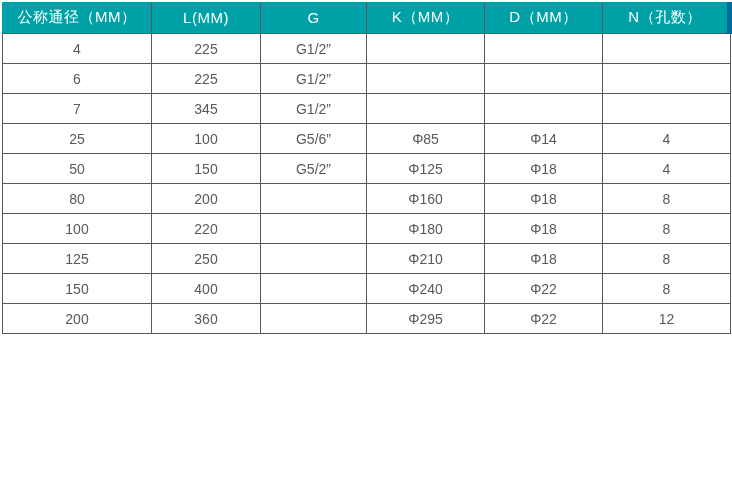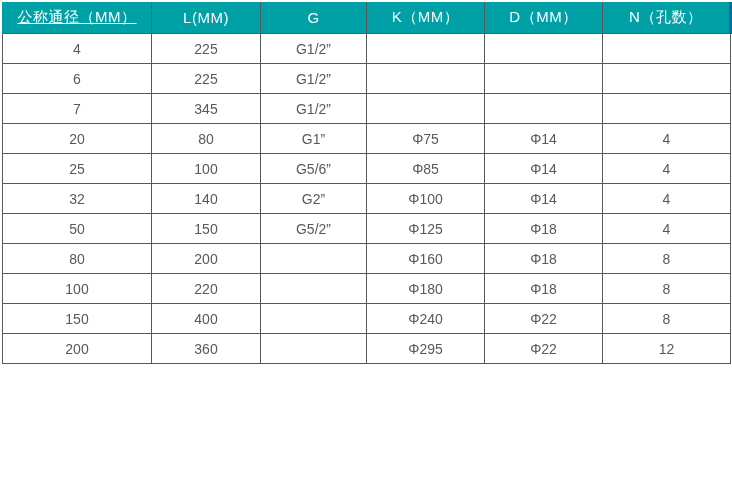--- a/index.html
+++ b/index.html
@@ -31,22 +31,22 @@
     font-size: 15px;
     font-weight: normal;
     height: 31px;
     text-align: center;
     vertical-align: middle;
     border: 1px solid #58595b;
     border-top: none;
     padding: 0;
     letter-spacing: 0.5px;
   }
-  table.spec-table th:first-child { border-left: 1px solid #00a1a6; text-decoration: underline; }
-  table.spec-table th:last-child  { border-right: 4px solid #0369a1; }
+  table.spec-table th:first-child { border-left: 1px solid #00a1a6; }
+  table.spec-table th:last-child  { border-right: 7px solid #0369a1; }
   table.spec-table td {
     background: #ffffff;
     color: #58595b;
     font-size: 14px;
     height: 29px;
     text-align: center;
     vertical-align: middle;
     border: 1px solid #58595b;
     padding: 0;
   }
@@ -93,40 +93,24 @@
         </tr>
         <tr>
           <td>7</td>
           <td>345</td>
           <td>G1/2”</td>
           <td></td>
           <td></td>
           <td></td>
         </tr>
         <tr>
-          <td>20</td>
-          <td>80</td>
-          <td>G1”</td>
-          <td>Φ75</td>
-          <td>Φ14</td>
-          <td>4</td>
-        </tr>
-        <tr>
           <td>25</td>
           <td>100</td>
           <td>G5/6”</td>
           <td>Φ85</td>
-          <td>Φ14</td>
-          <td>4</td>
-        </tr>
-        <tr>
-          <td>32</td>
-          <td>140</td>
-          <td>G2”</td>
-          <td>Φ100</td>
           <td>Φ14</td>
           <td>4</td>
         </tr>
         <tr>
           <td>50</td>
           <td>150</td>
           <td>G5/2”</td>
           <td>Φ125</td>
           <td>Φ18</td>
           <td>4</td>
@@ -141,20 +125,28 @@
         </tr>
         <tr>
           <td>100</td>
           <td>220</td>
           <td></td>
           <td>Φ180</td>
           <td>Φ18</td>
           <td>8</td>
         </tr>
         <tr>
+          <td>125</td>
+          <td>250</td>
+          <td></td>
+          <td>Φ210</td>
+          <td>Φ18</td>
+          <td>8</td>
+        </tr>
+        <tr>
           <td>150</td>
           <td>400</td>
           <td></td>
           <td>Φ240</td>
           <td>Φ22</td>
           <td>8</td>
         </tr>
         <tr>
           <td>200</td>
           <td>360</td>

